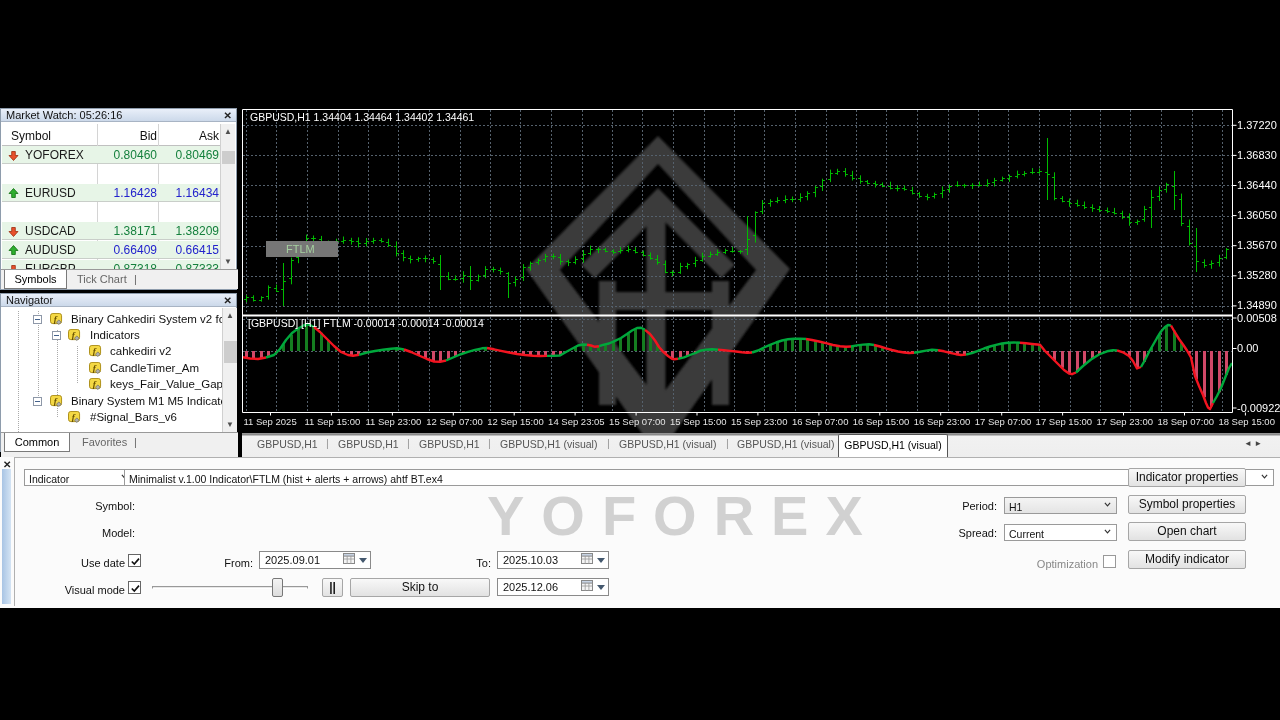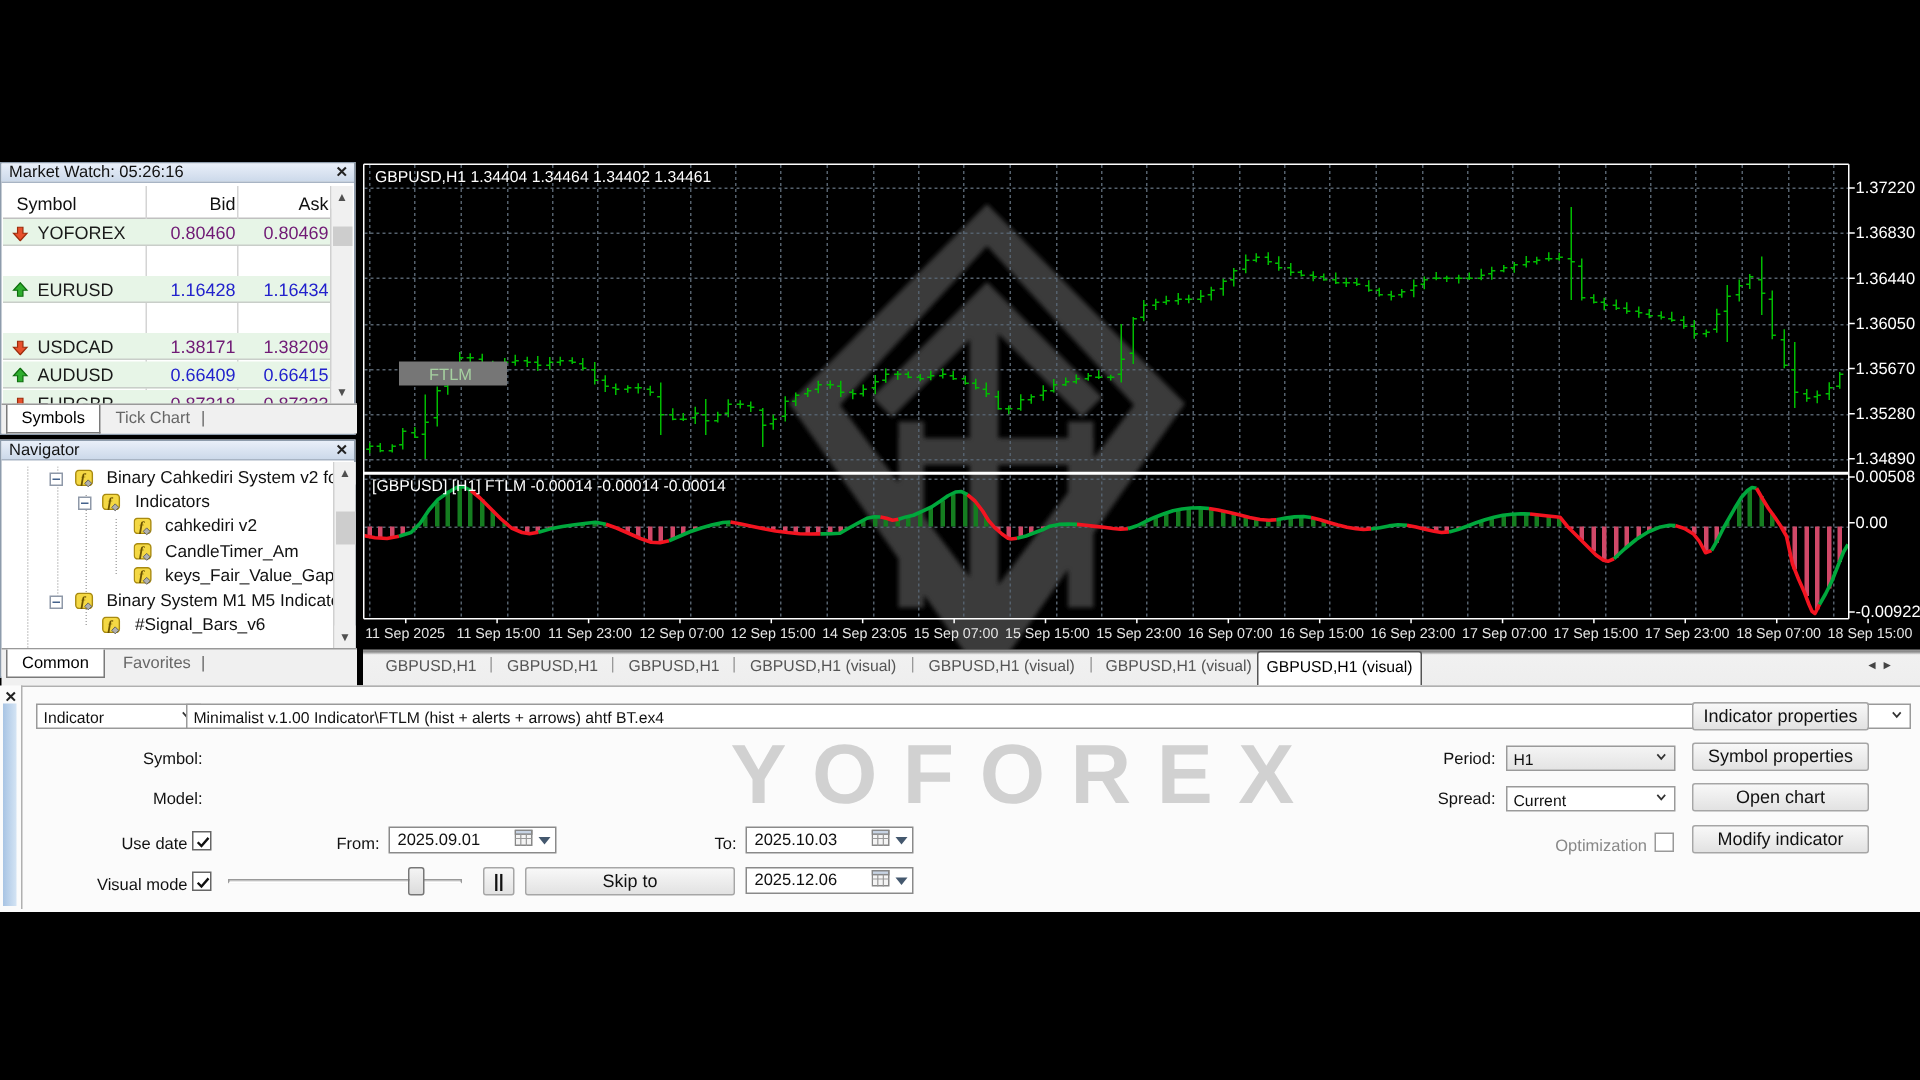--- a/index.html
+++ b/index.html
@@ -17,21 +17,21 @@
   text-align:center; }
 
 
 .mwhead { position:absolute; top:15px; left:1px; width:218px; height:22px; background:#fff;
   font-size:12px; color:#111; border-bottom:1px solid #c0c0c0; }
 .mwrow { position:absolute; left:1px; width:218px; height:18px; background:#e7f5e7;
   border-bottom:1px solid #c9cec9; font-size:12px; color:#1a1a1a; }
 .mwrow .sym { position:absolute; left:23px; top:2px; }
 .mwrow .bid { position:absolute; right:63px; top:2px; }
 .mwrow .ask { position:absolute; right:1px; top:2px; }
-.red { color:#701a75;padding-left:12px; } .blue { color:#2222cc; }
+.red { color:#15803d;padding-left:12px; } .blue { color:#2222cc; }
 .colsep { position:absolute; top:15px; width:1px; background:#d4d4d4; }
 
 
 .sb { position:absolute; width:15px; background:#f0f0f0; border-left:1px solid #d0d0d0; }
 .sbbtn { position:absolute; left:0px; width:14px; height:15px; background:#f0f0f0; color:#505050;
   font-size:8px; text-align:center; line-height:15px; }
 .sbthumb { position:absolute; left:1px; width:13px; background:#cdcdcd; }
 
 
 .dotv { position:absolute; width:1px; background-image:linear-gradient(#aaa 1px, transparent 1px);

